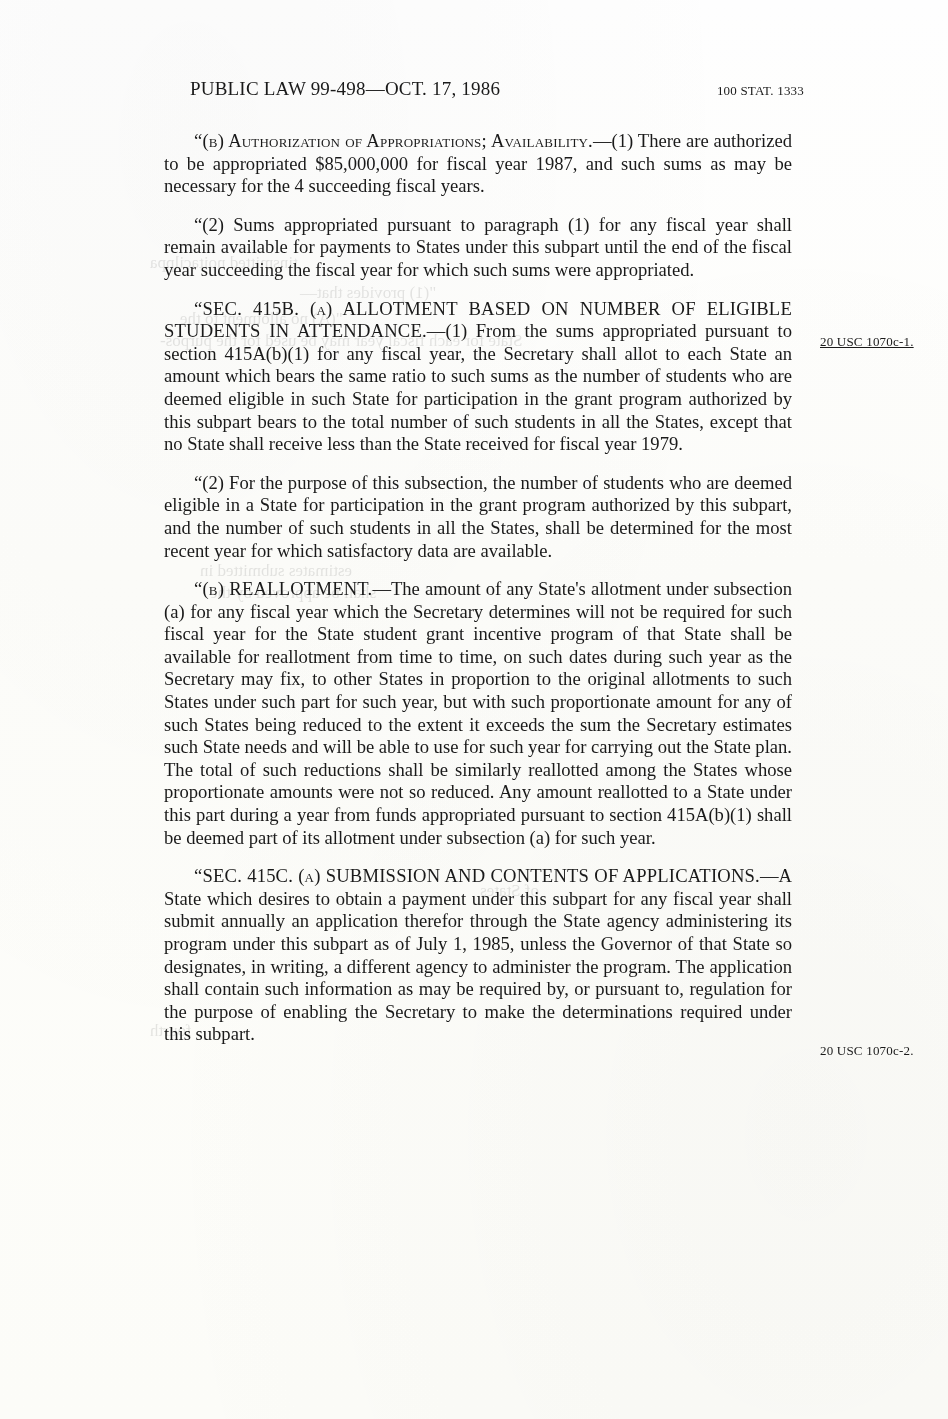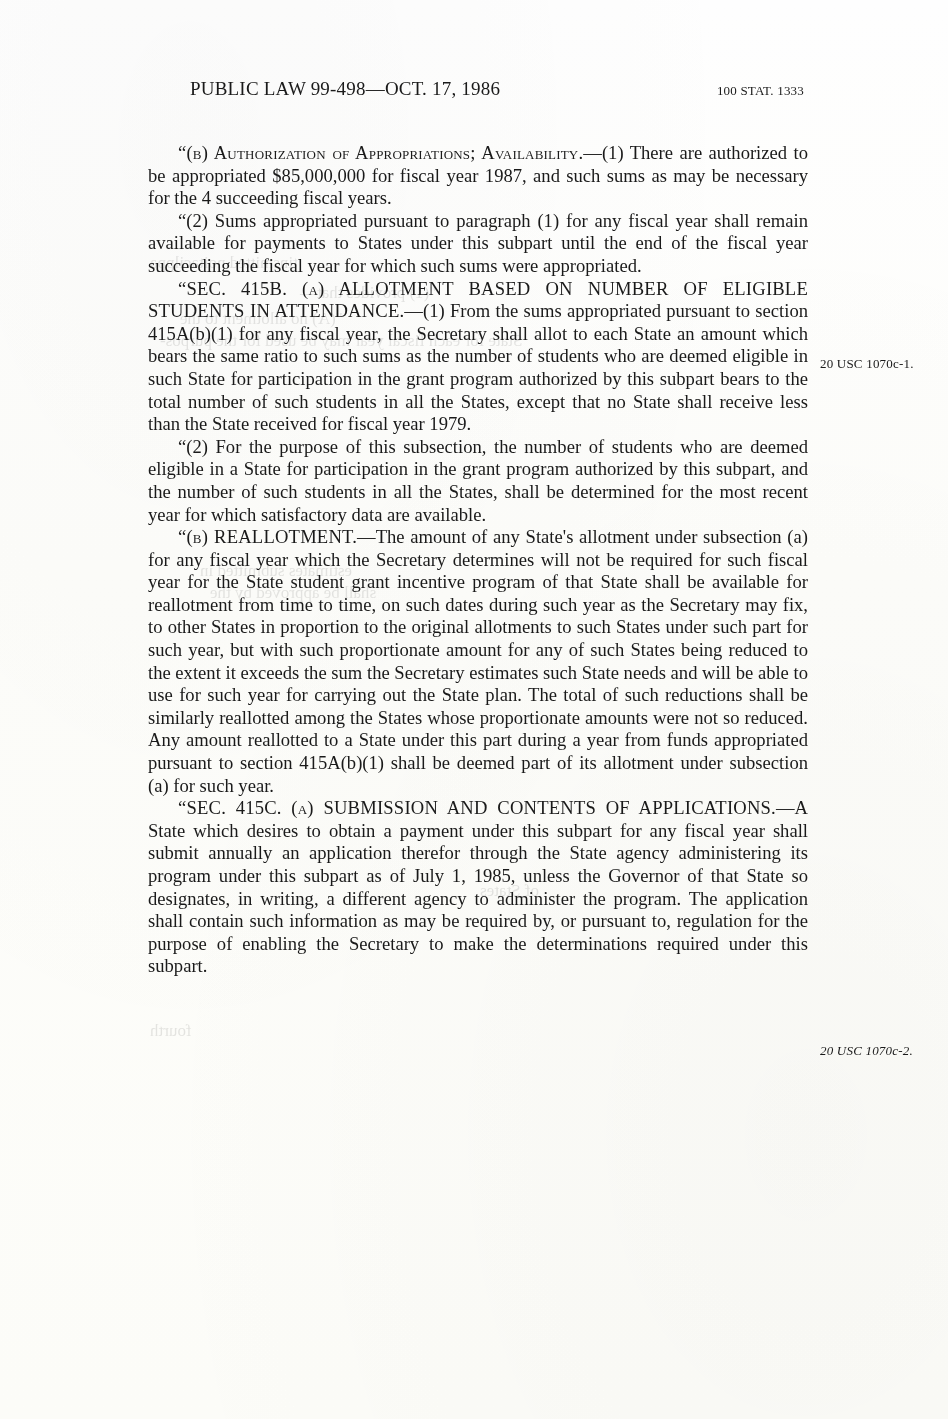--- a/index.html
+++ b/index.html
@@ -37,37 +37,37 @@
     left: 148px;
     top: 78px;
     width: 660px;
   }
   .header-row {
     display: flex;
     justify-content: space-between;
     align-items: baseline;
     font-size: 19px;
     letter-spacing: 0.2px;
-    margin-bottom: 42px;
+    margin-bottom: 30px;
     padding-left: 42px;
     padding-right: 4px;
   }
   .header-left {
     font-variant: normal;
     white-space: nowrap;
   }
   .header-right {
     white-space: nowrap;
     font-size: 13px;
   }
   p.body {
     font-size: 18.6px;
     line-height: 22.6px;
     text-align: justify;
-    margin: 0;
+    margin: 16px;
     text-indent: 30px;
     hyphens: none;
   }
   .sc {
     font-variant: small-caps;
     font-size: 18.6px;
     letter-spacing: 0.2px;
   }
   .center-head {
     text-align: center;
@@ -82,22 +82,22 @@
   }
   .side-note {
     position: absolute;
     left: 820px;
     font-size: 13px;
     font-family: "Liberation Serif", serif;
     color: #1a1a1a;
     white-space: nowrap;
     letter-spacing: 0.2px;
   }
-  #note1 { top: 356px; }
-  #note2 { top: 1043px; font-style: italic; }
+  #note1 { top: 334px; text-decoration: underline; }
+  #note2 { top: 1043px; }
 
   
   .bleed {
     position: absolute;
     color: rgba(60,60,60,0.13);
     font-family: "Liberation Serif", serif;
     font-size: 17px;
     line-height: 22px;
     transform: scaleX(-1);
     pointer-events: none;

